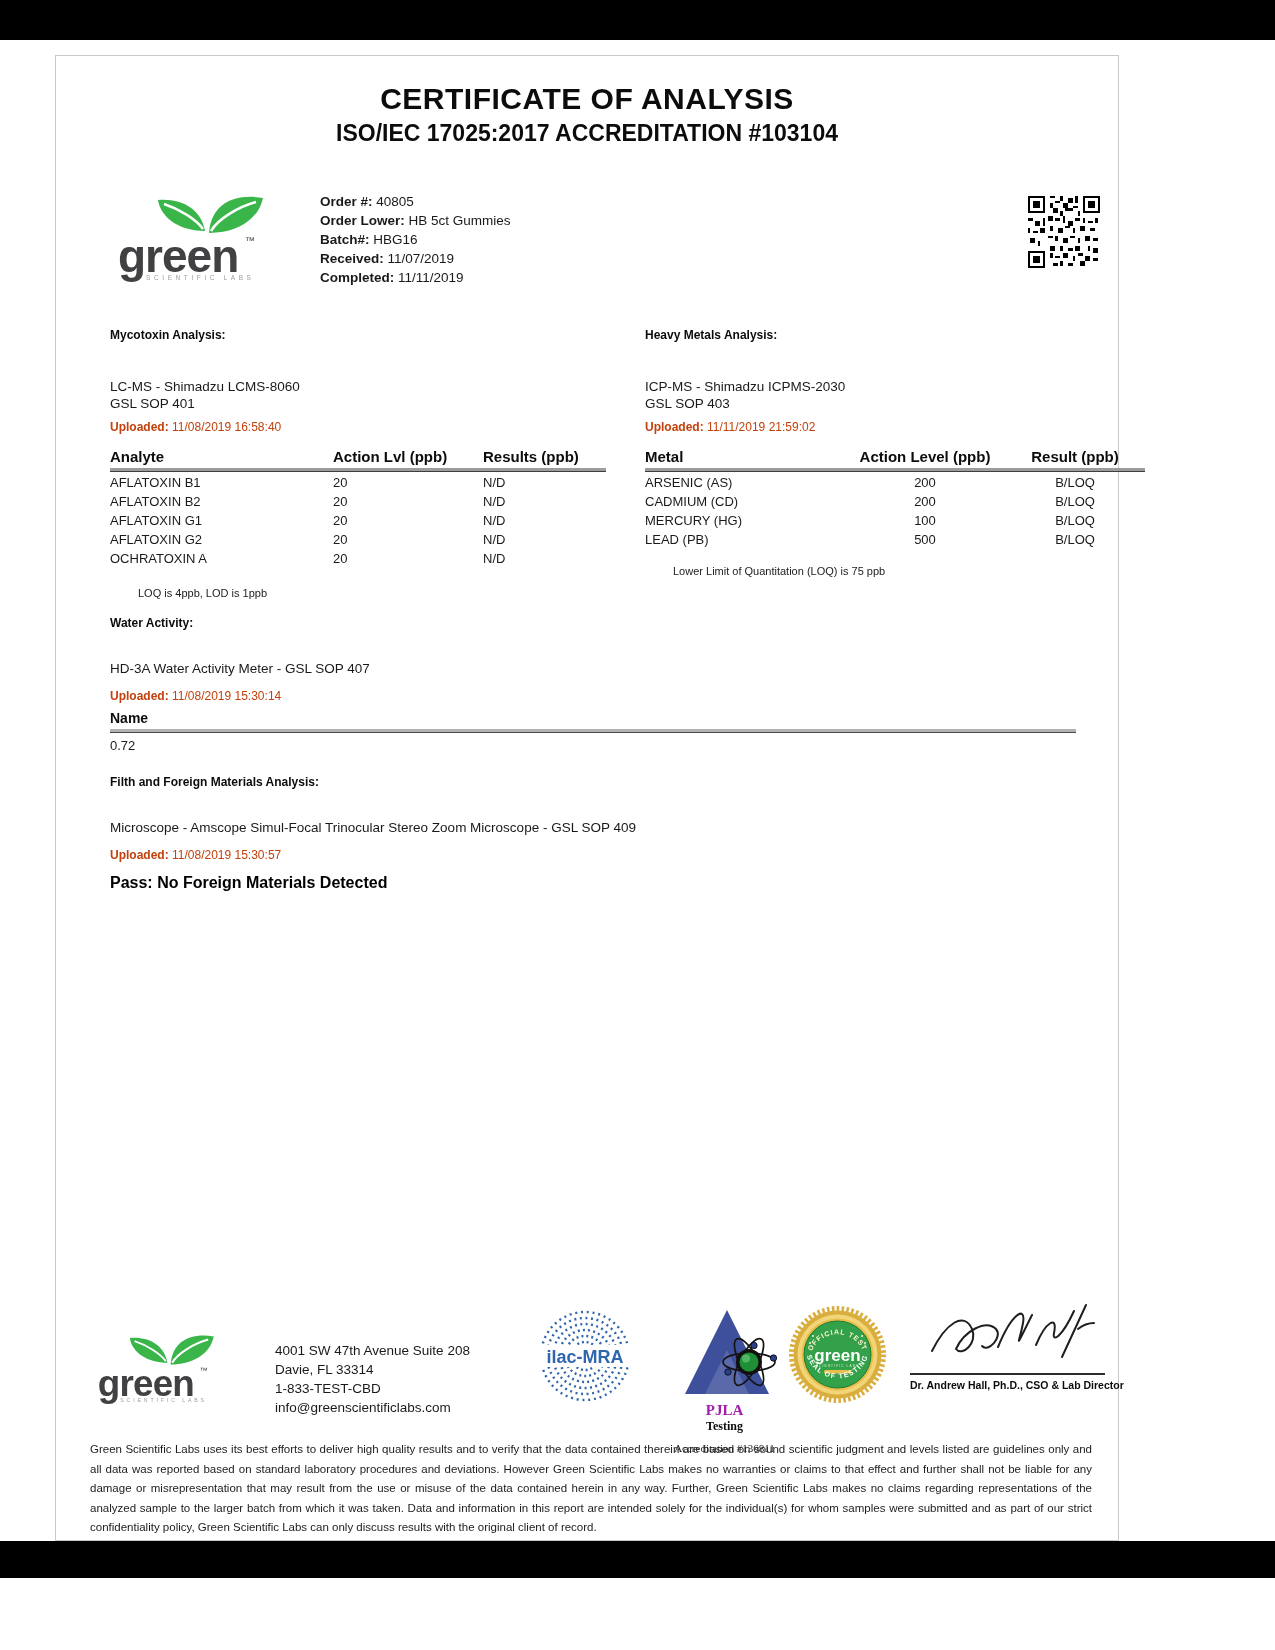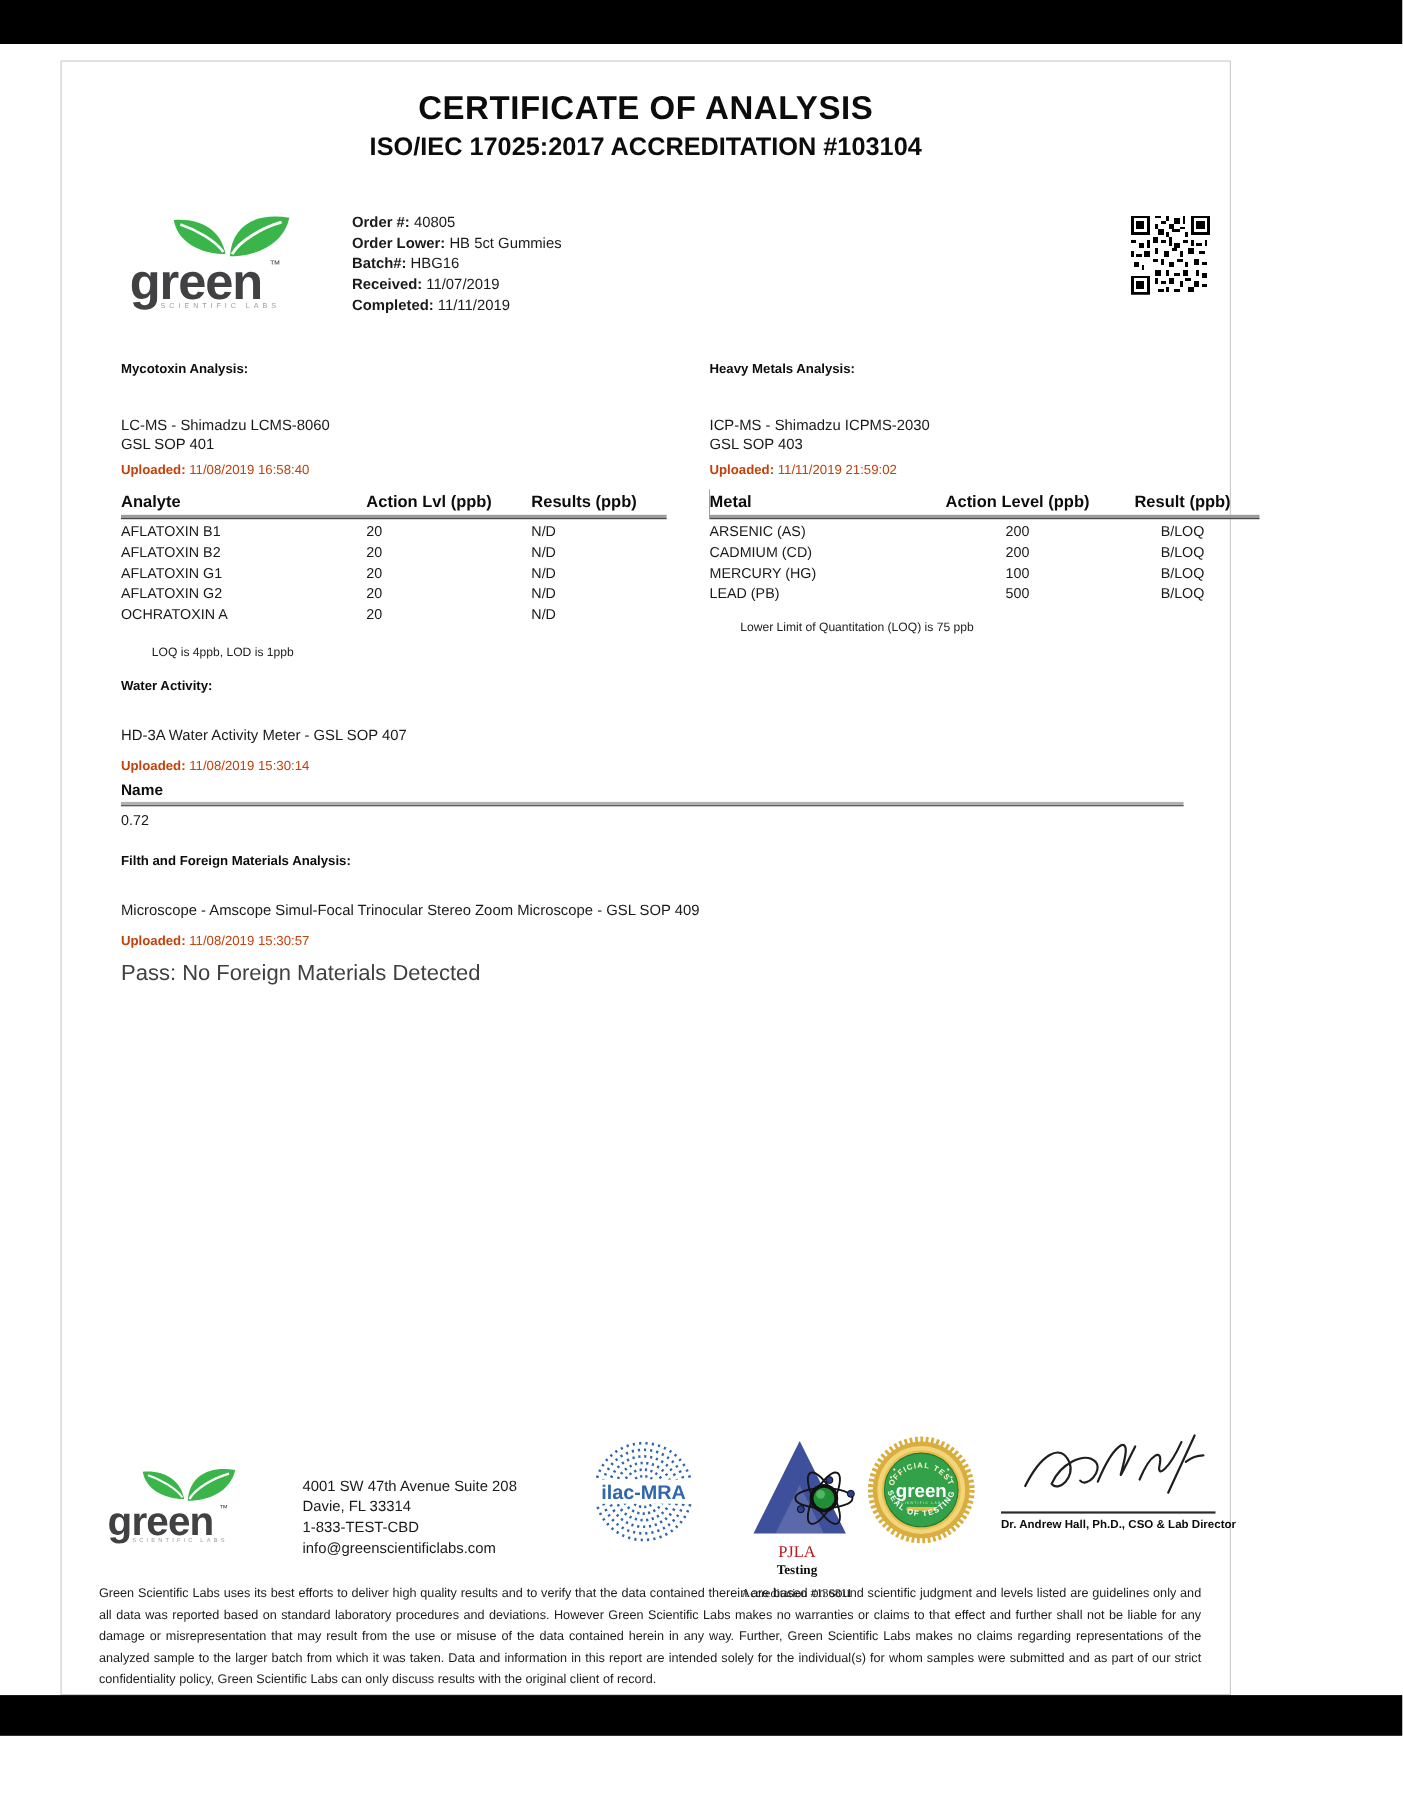--- a/index.html
+++ b/index.html
@@ -22,24 +22,24 @@
   .tr{display:flex;height:19px;align-items:center;}
   .th-row{height:24px;border-bottom:3px solid #9c9c9c;box-shadow:0 1px 0 #3e3e3e;font-size:15px;font-weight:bold;color:#0c0c0c;}
   .myco .c1{width:223px;} .myco .c2{width:150px;} .myco .c3{width:123px;}
   .hm .c1{width:200px;} .hm .c2{width:160px;text-align:center;} .hm .c3{width:140px;text-align:center;}
   .tbl .tr:first-child{margin-bottom:2px;}
   .note{font-size:11px;color:#222;padding-left:28px;}
   .wcol{left:54px;top:654px;width:966px;}
   .wcol .wname{font-size:14px;font-weight:bold;color:#0c0c0c;padding-bottom:3px;}
   .wrule{height:0;border-top:3px solid #b2b2b2;box-shadow:0 1px 0 #4a4a4a;}
   .wval{font-size:13px;padding-top:6px;color:#1a1a1a;}
-  .pass{left:54px;top:818px;font-size:20px;color:#404040;}
+  .pass{left:54px;top:818px;font-size:16px;color:#000000;font-weight:bold;}
   .f-address{left:219px;top:1285px;font-size:13.5px;line-height:19px;color:#1a1a1a;}
   .pjla-block{left:596px;top:1250px;width:145px;text-align:center;}
-  .pjla-name{font-family:"Liberation Serif","DejaVu Serif",serif;font-weight:normal;font-size:15px;color:#b91c1c;margin-top:2px;}
+  .pjla-name{font-family:"Liberation Serif","DejaVu Serif",serif;font-weight:bold;font-size:15px;color:#a21caf;margin-top:2px;}
   .pjla-sub{font-family:"Liberation Serif","DejaVu Serif",serif;font-weight:bold;font-size:12px;color:#0c0c0c;}
   .pjla-acc{font-family:"Liberation Serif","DejaVu Serif",serif;font-size:11px;color:#1a1a1a;margin-top:8px;white-space:nowrap;}
   .sig-block{left:854px;top:1243px;width:195px;}
   .sig-line{border-top:2px solid #2b2b2b;margin-top:4px;}
   .sig-name{font-size:10.5px;font-weight:bold;text-align:center;margin-top:4px;color:#0c0c0c;white-space:nowrap;}
   .disclaimer{left:34px;top:1384px;width:1002px;font-size:11.5px;line-height:19.5px;text-align:justify;color:#1c1c1c;}
 </style>
 </head>
 <body>
 

